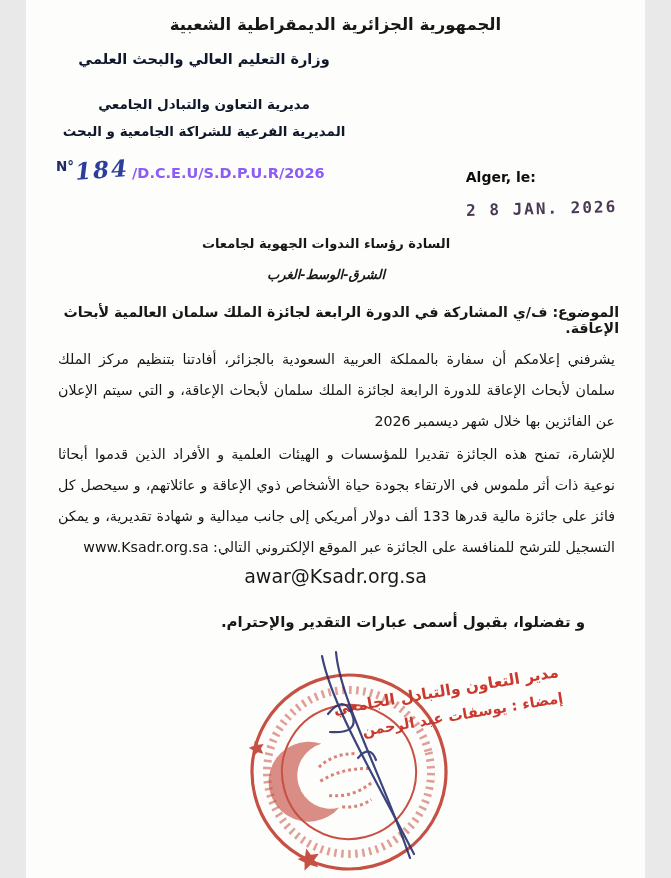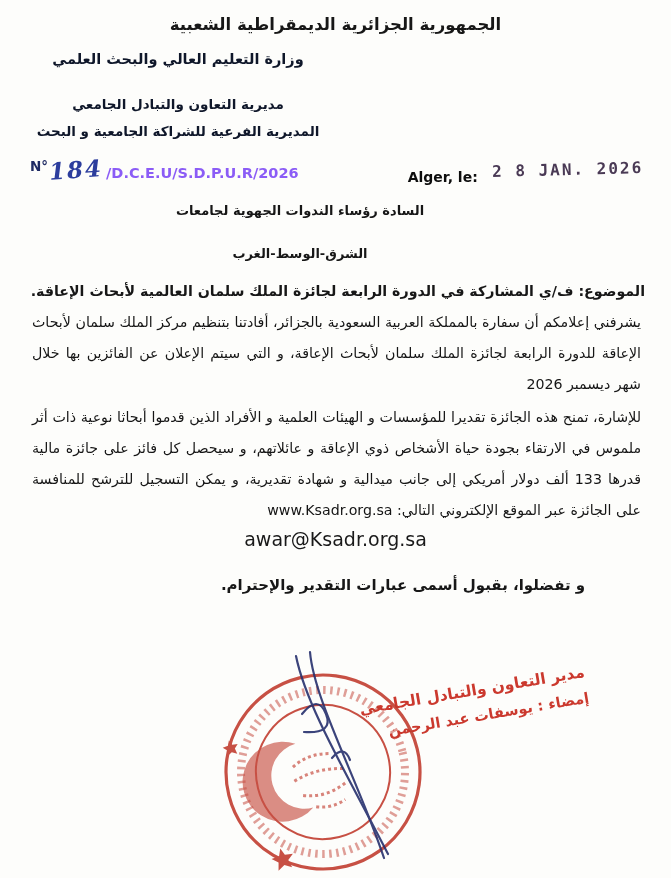--- a/index.html
+++ b/index.html
@@ -1,18 +1,18 @@
 <!DOCTYPE html>
 <html lang="ar"><head>
 <meta charset="utf-8">
 <style>
   html,body{margin:0;padding:0;background:#e9e9e9;}
   .page{
     position:relative;
-    width:671px;height:878px;
+    width:619px;height:878px;
     margin:0 auto;
     background:#fdfdfb;
     font-family:"DejaVu Sans", sans-serif;
     color:#171717;
     overflow:hidden;
     box-sizing:border-box;
   }
   
   .hdr-ar{
     margin-top:15px;
@@ -74,41 +74,41 @@
     font-style:italic;
     font-weight:bold;
     color:#2c3d9d;
     font-size:23px;
     transform:rotate(-4deg);
     margin:0 3px 0 1px;
     letter-spacing:2px;
     line-height:1;
   }
   .ref-suffix{font-weight:bold;color:#8b5cf6;font-size:14.5px;}
-  .dateline{display:flex;align-items:flex-start;gap:14px;margin-top:2px;}
+  .dateline{display:flex;align-items:flex-start;gap:14px;margin-top:2px;flex-direction:column;}
   .date-label{font-weight:bold;font-size:14px;margin-top:9px;color:#0d0d0d;}
   .date-stamp{
     font-family:"DejaVu Sans Mono", monospace;
     font-weight:bold;
     font-size:16px;
     color:#4a3a55;
     letter-spacing:2px;
     transform:rotate(-1.5deg);
     white-space:nowrap;
   }
   
   .addressee{
     margin:18px 0 0 130px;
     width:340px;
     text-align:center;
     direction:rtl;
     font-weight:bold;
     font-size:13px;
   }
-  .addressee .a2{margin-top:28px;letter-spacing:.5px;}
+  .addressee .a2{margin-top:16px;letter-spacing:.5px;font-style:italic;}
   
   .subject{
     direction:rtl;
     text-align:right;
     padding:0 26px 0 30px;
     margin-top:22px;
     font-size:14.2px;
     font-weight:bold;
   }
   

